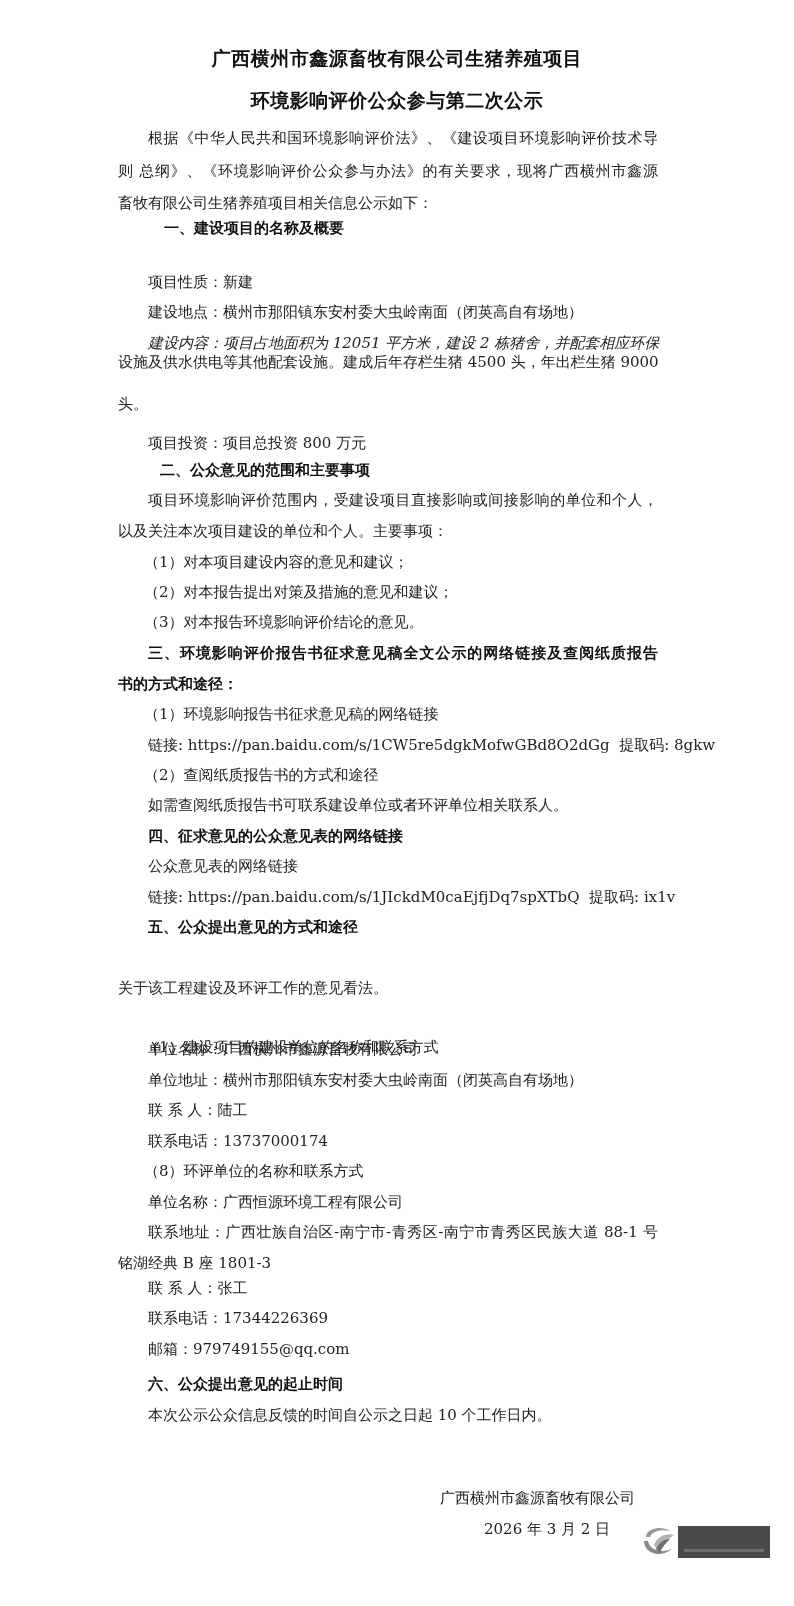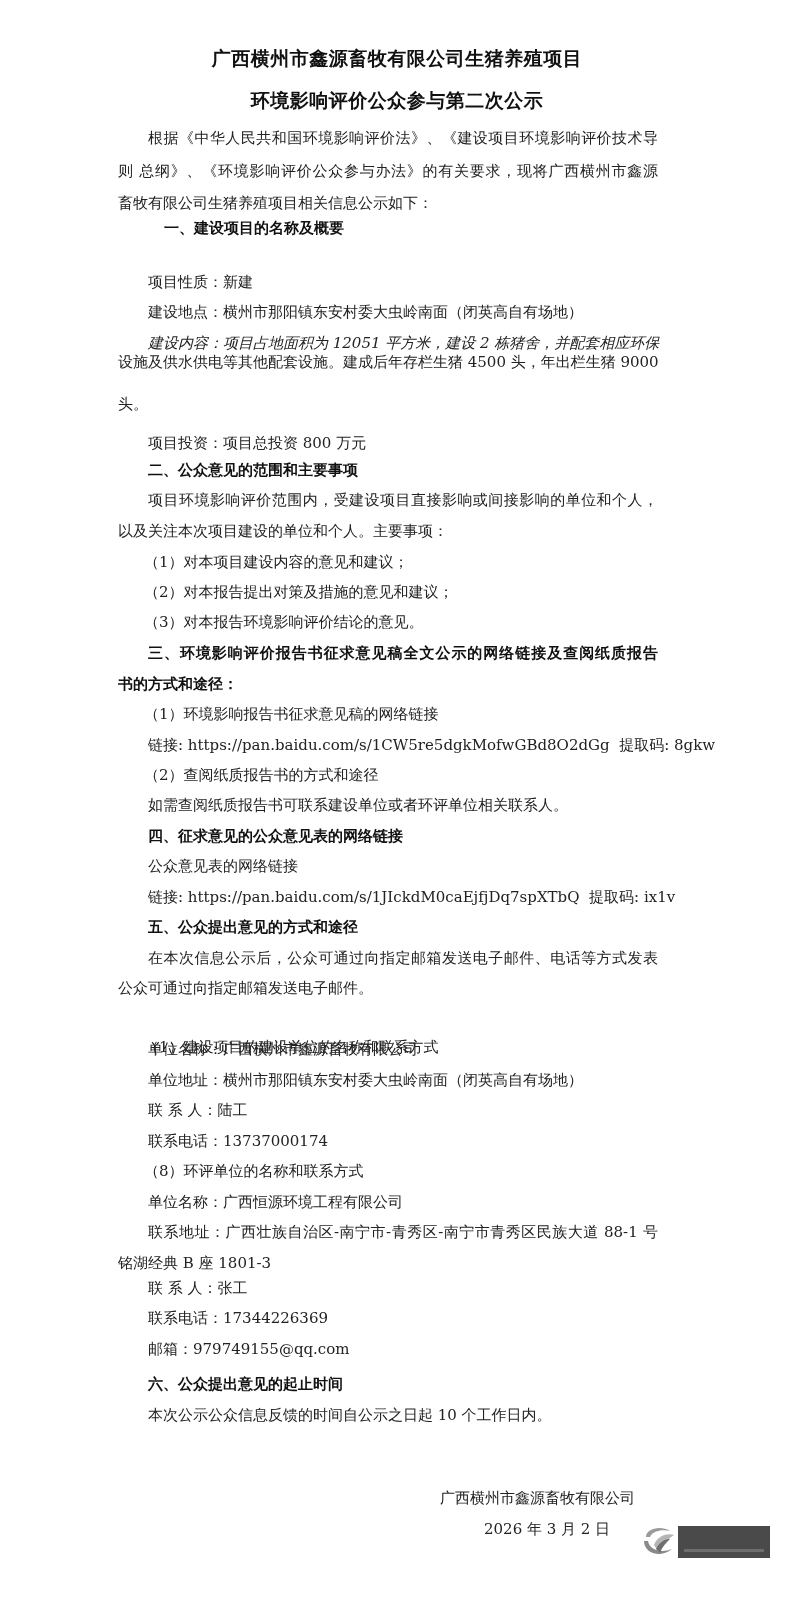--- a/index.html
+++ b/index.html
@@ -36,21 +36,21 @@
   <div class="line flush" style="top:193px;">畜牧有限公司生猪养殖项目相关信息公示如下：</div>
 
   <div class="line ind h" style="top:218px;margin-left:16px;">一、建设项目的名称及概要</div>
   <div class="line ind" style="top:272px;">项目性质：新建</div>
   <div class="line ind" style="top:302px;">建设地点：横州市那阳镇东安村委大虫岭南面（闭英高自有场地）</div>
   <div class="line ind justify" style="top:333px;font-style:italic;">建设内容：项目占地面积为 12051 平方米，建设 2 栋猪舍，并配套相应环保</div>
   <div class="line flush justify-full" style="top:352px;">设施及供水供电等其他配套设施。建成后年存栏生猪 4500 头，年出栏生猪 9000</div>
   <div class="line flush" style="top:394px;">头。</div>
   <div class="line ind" style="top:421px;margin-top:12px;">项目投资：项目总投资 800 万元</div>
 
-  <div class="line ind h" style="top:460px;">二、公众意见的范围和主要事项</div>
+  <div class="line ind h" style="top:460px;margin-left:12px;">二、公众意见的范围和主要事项</div>
   <div class="line ind justify" style="top:490px;">项目环境影响评价范围内，受建设项目直接影响或间接影响的单位和个人，</div>
   <div class="line flush" style="top:521px;">以及关注本次项目建设的单位和个人。主要事项：</div>
   <div class="line sub" style="top:552px;">（1）对本项目建设内容的意见和建议；</div>
   <div class="line sub" style="top:582px;">（2）对本报告提出对策及措施的意见和建议；</div>
   <div class="line sub" style="top:612px;text-align:center;">（3）对本报告环境影响评价结论的意见。</div>
 
   <div class="line ind h justify" style="top:643px;">三、环境影响评价报告书征求意见稿全文公示的网络链接及查阅纸质报告</div>
   <div class="line flush h" style="top:674px;">书的方式和途径：</div>
   <div class="line sub" style="top:704px;">（1）环境影响报告书征求意见稿的网络链接</div>
   <div class="line ind" style="top:735px;">
@@ -59,22 +59,21 @@
   <div class="line sub" style="top:765px;">（2）查阅纸质报告书的方式和途径</div>
   <div class="line ind" style="top:795px;">如需查阅纸质报告书可联系建设单位或者环评单位相关联系人。</div>
 
   <div class="line ind h" style="top:826px;">四、征求意见的公众意见表的网络链接</div>
   <div class="line ind" style="top:856px;">公众意见表的网络链接</div>
   <div class="line ind" style="top:887px;">
     <span>链接: </span><span>https://pan.baidu.com/s/1JIckdM0caEjfjDq7spXTbQ</span>&nbsp;&nbsp;<span>提取码: </span><span>ix1v</span>
   </div>
 
   <div class="line ind h" style="top:917px;">五、公众提出意见的方式和途径</div>
-  <div class="line ind justify" style="top:948px;">在本次信息公示后，公众可通过向指定邮箱发送电子邮件、电话等方式发表</div>
-  <div class="line flush" style="top:978px;">公众可通过向指定邮箱发送电子邮件。</div>
+  <div class="line flush" style="top:978px;">关于该工程建设及环评工作的意见看法。</div>
   <div class="line sub" style="top:1009px;margin-top:28px;">（1）建设项目的建设单位的名称和联系方式</div>
   <div class="line ind" style="top:1039px;">单位名称：广西横州市鑫源畜牧有限公司</div>
   <div class="line ind" style="top:1070px;">单位地址：横州市那阳镇东安村委大虫岭南面（闭英高自有场地）</div>
   <div class="line ind" style="top:1100px;">联  系  人：陆工</div>
   <div class="line ind" style="top:1131px;">联系电话：13737000174</div>
   <div class="line sub" style="top:1161px;">（8）环评单位的名称和联系方式</div>
   <div class="line ind" style="top:1192px;">单位名称：广西恒源环境工程有限公司</div>
   <div class="line ind justify" style="top:1222px;">联系地址：广西壮族自治区-南宁市-青秀区-南宁市青秀区民族大道 88-1 号</div>
   <div class="line flush" style="top:1253px;">铭湖经典 B 座 1801-3</div>
   <div class="line ind" style="top:1278px;">联  系  人：张工</div>

